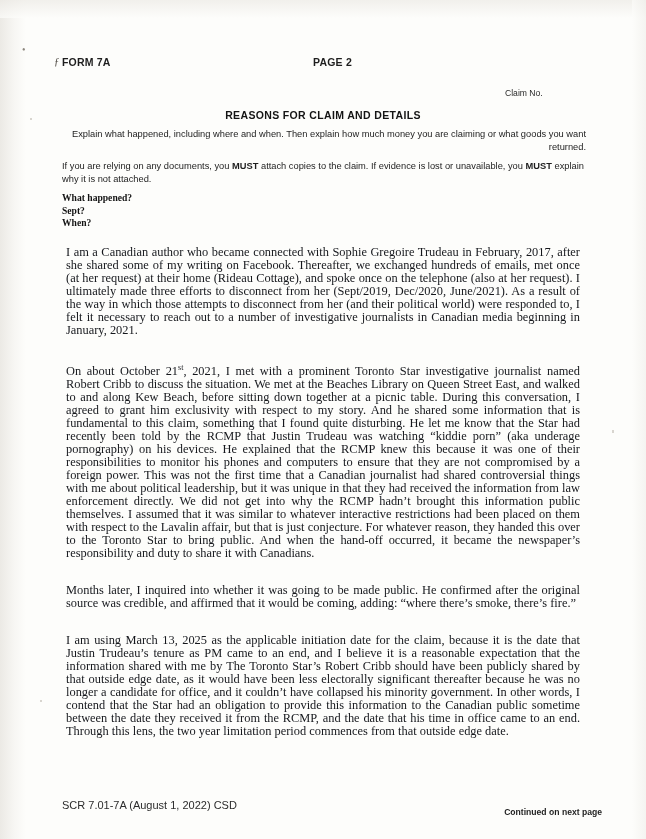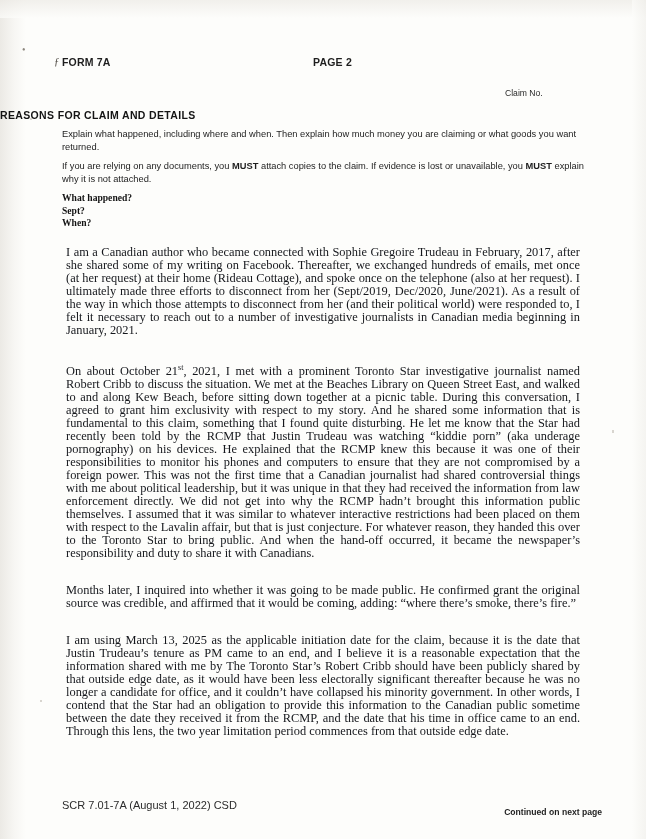--- a/index.html
+++ b/index.html
@@ -92,38 +92,39 @@
     left: 505px;
     font-family: "Liberation Sans", sans-serif;
     font-size: 8.6px;
     color: #2a2a2a;
   }
   .title {
     position: absolute;
     top: 109px;
     left: 0;
     width: 646px;
+    text-align: center;
     font-family: "Liberation Sans", sans-serif;
     font-size: 10.5px;
     font-weight: bold;
     letter-spacing: .35px;
     color: #141414;
   }
 
   
   .instr {
     position: absolute;
     left: 62px;
     width: 524px;
     font-family: "Liberation Sans", sans-serif;
     font-size: 9.3px;
     line-height: 13px;
     color: #1d1d1d;
   }
-  .instr-1 { top: 128px; }
+  .instr-1 { top: 128px; text-align: right; }
   .instr-2 { top: 160px; }
   .instr b { font-weight: bold; }
 
   .qblock {
     position: absolute;
     left: 62px;
     top: 192px;
     font-family: Liberation Serif, serif;
     font-size: 9.6px;
     font-weight: bold;
@@ -207,21 +208,21 @@
     <div>What happened?</div>
     <div>Sept?</div>
     <div>When?</div>
   </div>
 
   <div class="body">
     <p class="para p1">I am a Canadian author who became connected with Sophie Gregoire Trudeau in February, 2017, after she shared some of my writing on Facebook. Thereafter, we exchanged hundreds of emails, met once (at her request) at their home (Rideau Cottage), and spoke once on the telephone (also at her request). I ultimately made three efforts to disconnect from her (Sept/2019, Dec/2020, June/2021). As a result of the way in which those attempts to disconnect from her (and their political world) were responded to, I felt it necessary to reach out to a number of investigative journalists in Canadian media beginning in January, 2021.</p>
 
     <p class="para p2"><span>On about October 21</span><sup>st</sup><span>, 2021, I met with a prominent Toronto Star investigative journalist named Robert Cribb to discuss the situation. We met at the Beaches Library on Queen Street East, and walked to and along Kew Beach, before sitting down together at a picnic table. During this conversation, I agreed to grant him exclusivity with respect to my story. And he shared some information that is fundamental to this claim, something that I found quite disturbing. He let me know that the Star had recently been told by the RCMP that Justin Trudeau was watching “kiddie porn” (aka underage pornography) on his devices. He explained that the RCMP knew this because it was one of their responsibilities to monitor his phones and computers to ensure that they are not compromised by a foreign power. This was not the first time that a Canadian journalist had shared controversial things with me about political leadership, but it was unique in that they had received the information from law enforcement directly. We did not get into why the RCMP hadn’t brought this information public themselves. I assumed that it was similar to whatever interactive restrictions had been placed on them with respect to the Lavalin affair, but that is just conjecture. For whatever reason, they handed this over to the Toronto Star to bring public. And when the hand-off occurred, it became the newspaper’s responsibility and duty to share it with Canadians.</span></p>
 
-    <p class="para p3">Months later, I inquired into whether it was going to be made public. He confirmed grant the original source was credible, and affirmed that it would be coming, adding: “where there’s smoke, there’s fire.”</p>
+    <p class="para p3">Months later, I inquired into whether it was going to be made public. He confirmed after the original source was credible, and affirmed that it would be coming, adding: “where there’s smoke, there’s fire.”</p>
 
     <p class="para p4">I am using March 13, 2025 as the applicable initiation date for the claim, because it is the date that Justin Trudeau’s tenure as PM came to an end, and I believe it is a reasonable expectation that the information shared with me by The Toronto Star’s Robert Cribb should have been publicly shared by that outside edge date, as it would have been less electorally significant thereafter because he was no longer a candidate for office, and it couldn’t have collapsed his minority government. In other words, I contend that the Star had an obligation to provide this information to the Canadian public sometime between the date they received it from the RCMP, and the date that his time in office came to an end. Through this lens, the two year limitation period commences from that outside edge date.</p>
   </div>
 
   <div class="footer-left">SCR 7.01-7A (August 1, 2022) CSD</div>
   <div class="footer-right">Continued on next page</div>
 
 </div>
 
 </body></html>

